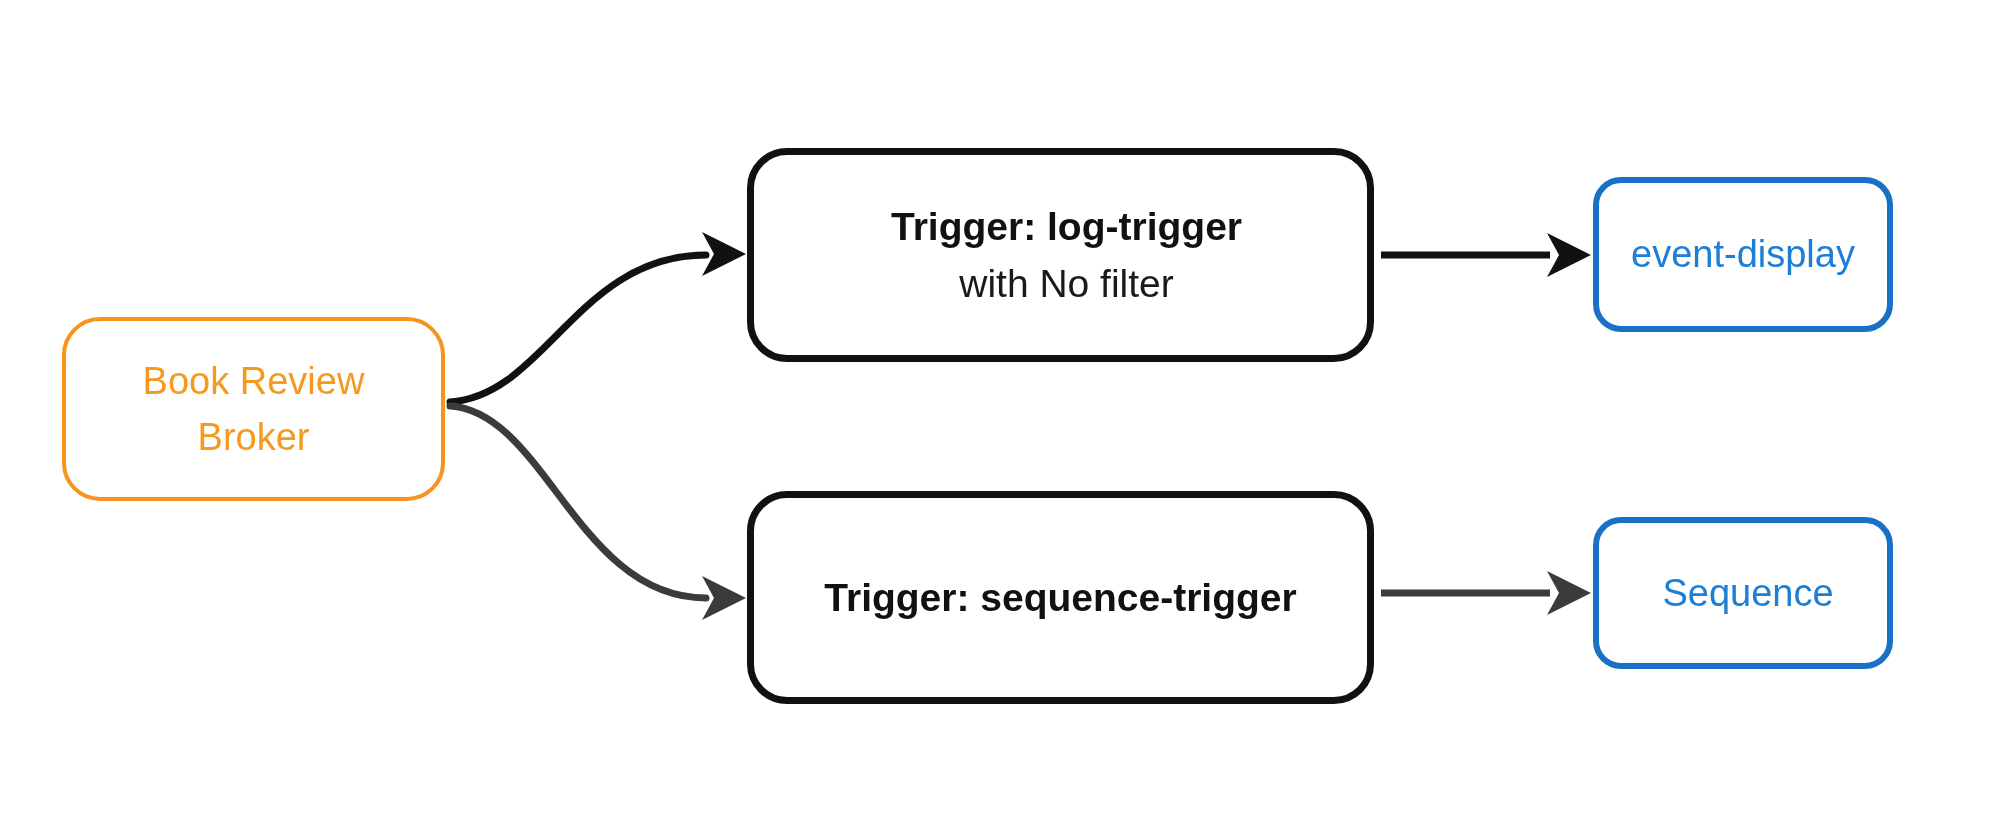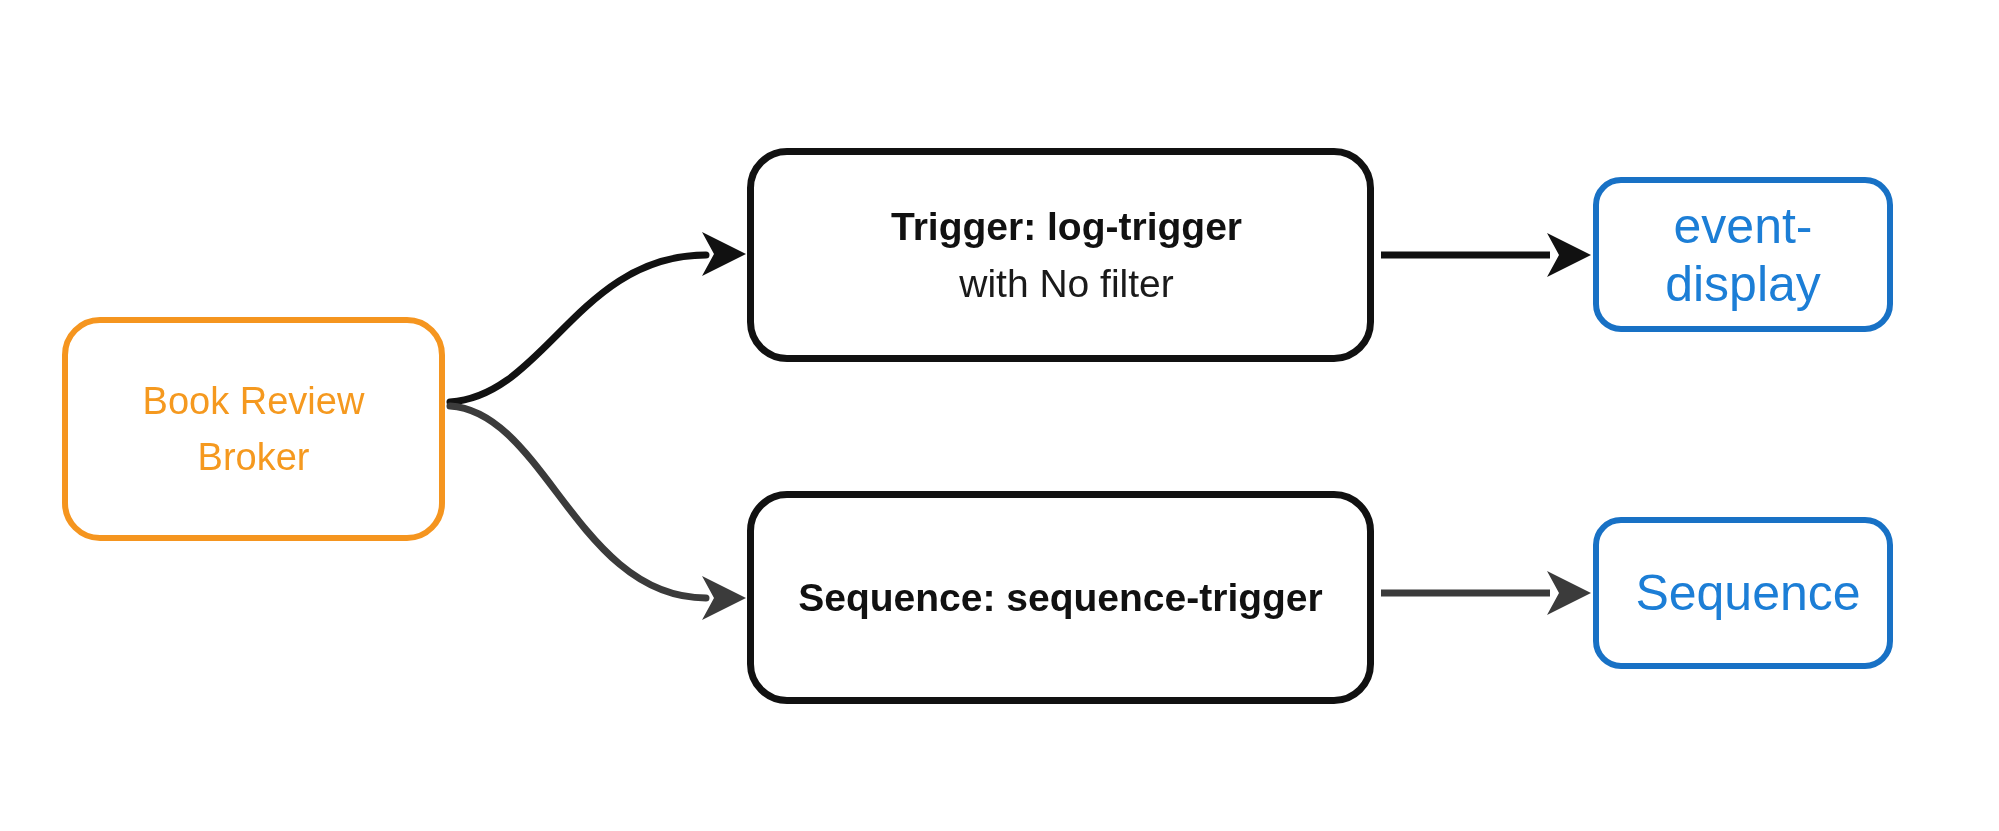--- a/index.html
+++ b/index.html
@@ -30,22 +30,22 @@
     display: flex;
     flex-direction: column;
     align-items: center;
     justify-content: center;
     text-align: center;
   }
   .node-broker {
     left: 62px;
     top: 317px;
     width: 383px;
-    height: 224px;
-    border: 6px solid #7f1d1d;
+    height: 184px;
+    border: 4px solid #7f1d1d;
     border-radius: 38px;
     font-size: 38px;
     line-height: 56px;
     color: #f5991f;
   }
   .node-broker .wrap-label {
     width: 280px;
   }
   .node-trigger {
     border: 7px solid #111111;
@@ -72,21 +72,21 @@
     display: block;
   }
   .trigger-subtitle {
     font-weight: normal;
     display: block;
     color: #1a1a1a;
   }
   .node-sink {
     border: 6px solid #1871c5;
     border-radius: 28px;
-    font-size: 50px;
+    font-size: 38px;
     color: #1c7ed6;
   }
   .node-event-display {
     left: 1593px;
     top: 177px;
     width: 300px;
     height: 155px;
   }
   .node-sequence {
     left: 1593px;
@@ -118,21 +118,21 @@
   <div class="node node-broker" style="border-color: rgb(245, 149, 31); color: rgb(245, 153, 31);">
     <span class="wrap-label">Book Review Broker</span>
   </div>
 
   <div class="node node-trigger node-trigger-log" style="border-color: rgb(17, 17, 17);">
     <span class="trigger-title" style="color: rgb(17, 17, 17);">Trigger: log-trigger</span>
     <span class="trigger-subtitle" style="color: rgb(26, 26, 26);">with No filter</span>
   </div>
 
   <div class="node node-trigger node-trigger-sequence" style="border-color: rgb(17, 17, 17);">
-    <span class="trigger-title" style="color: rgb(17, 17, 17);">Sequence: sequence-trigger</span>
+    <span class="trigger-title" style="color: rgb(17, 17, 17);">Trigger: sequence-trigger</span>
   </div>
 
   <div class="node node-sink node-event-display" style="border-color: rgb(24, 113, 197); color: rgb(28, 126, 214);">
     <span>event-display</span>
   </div>
 
   <div class="node node-sink node-sequence" style="border-color: rgb(24, 113, 197); color: rgb(28, 126, 214); padding-left: 10px;">
     <span>Sequence</span>
   </div>
 

